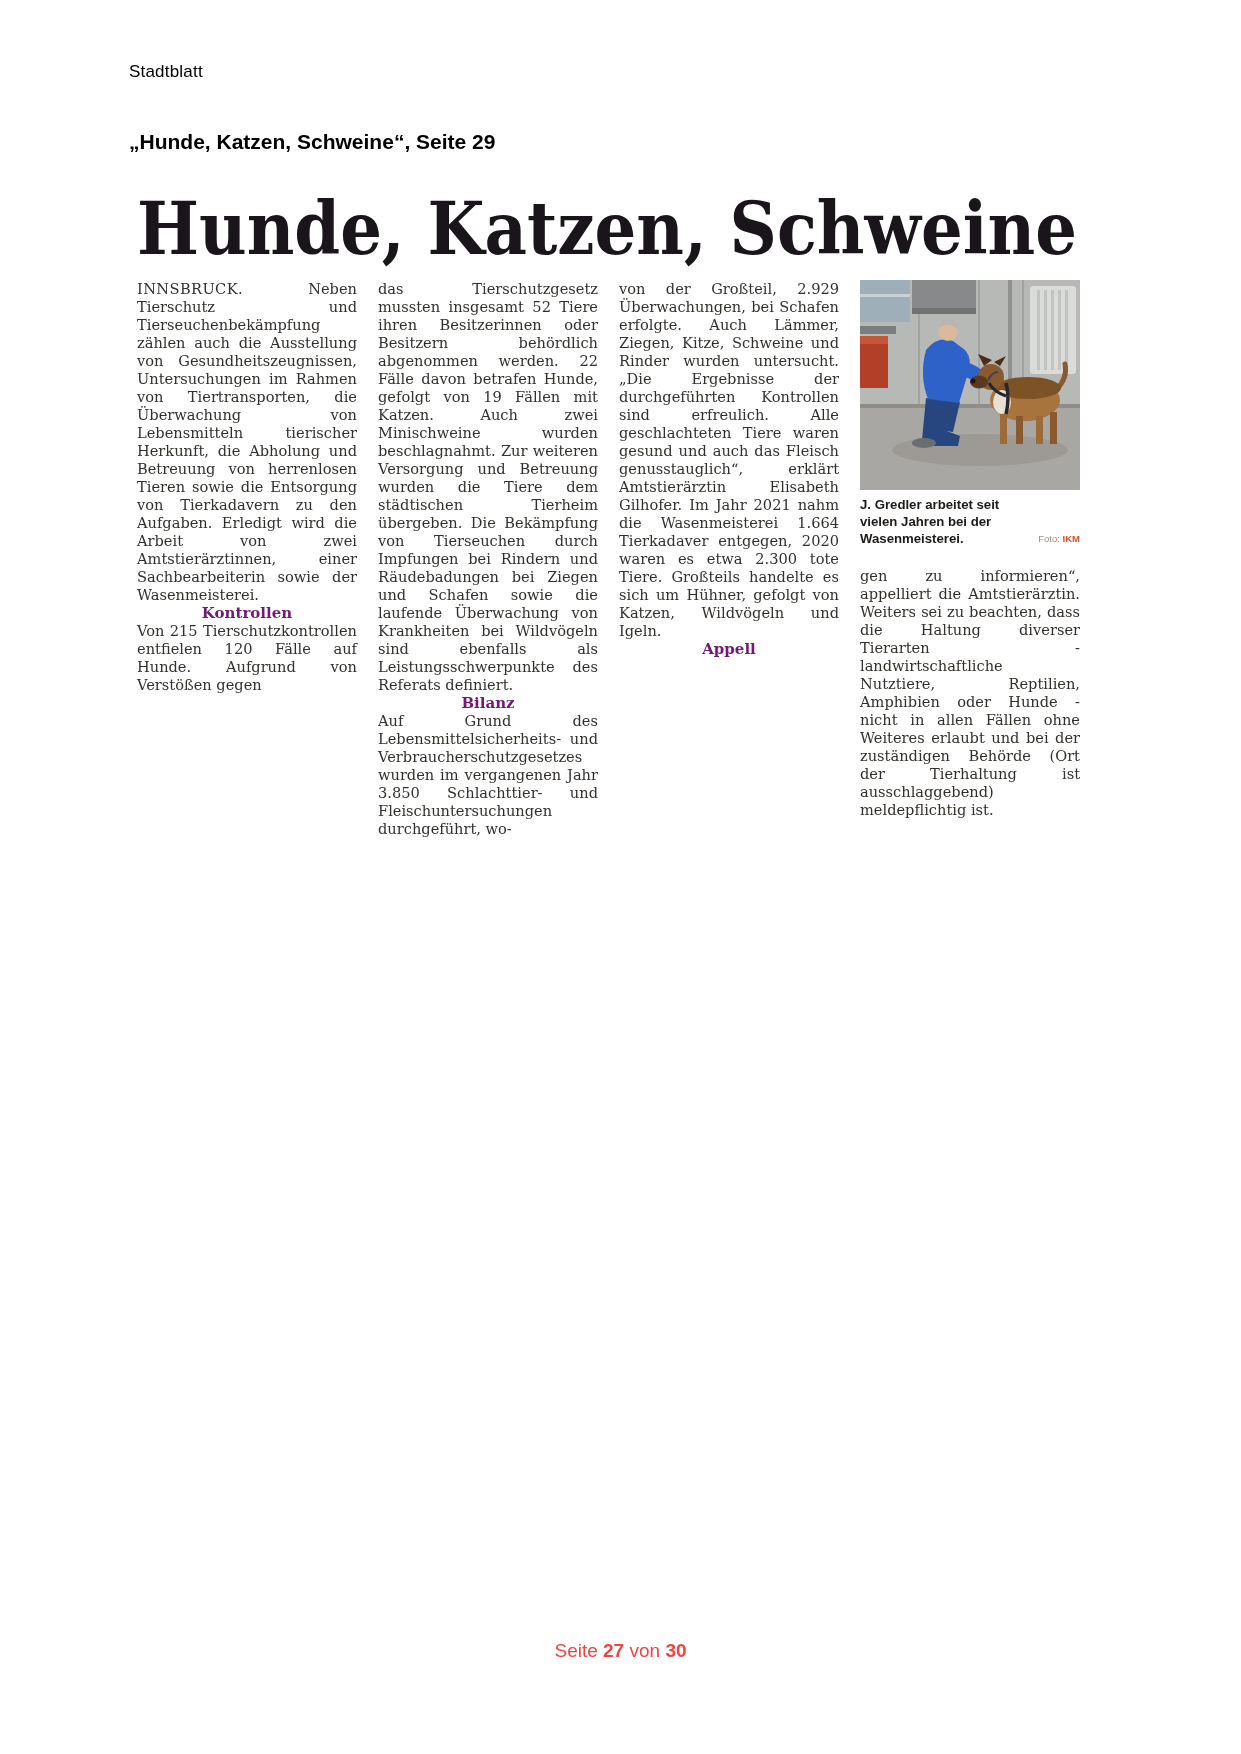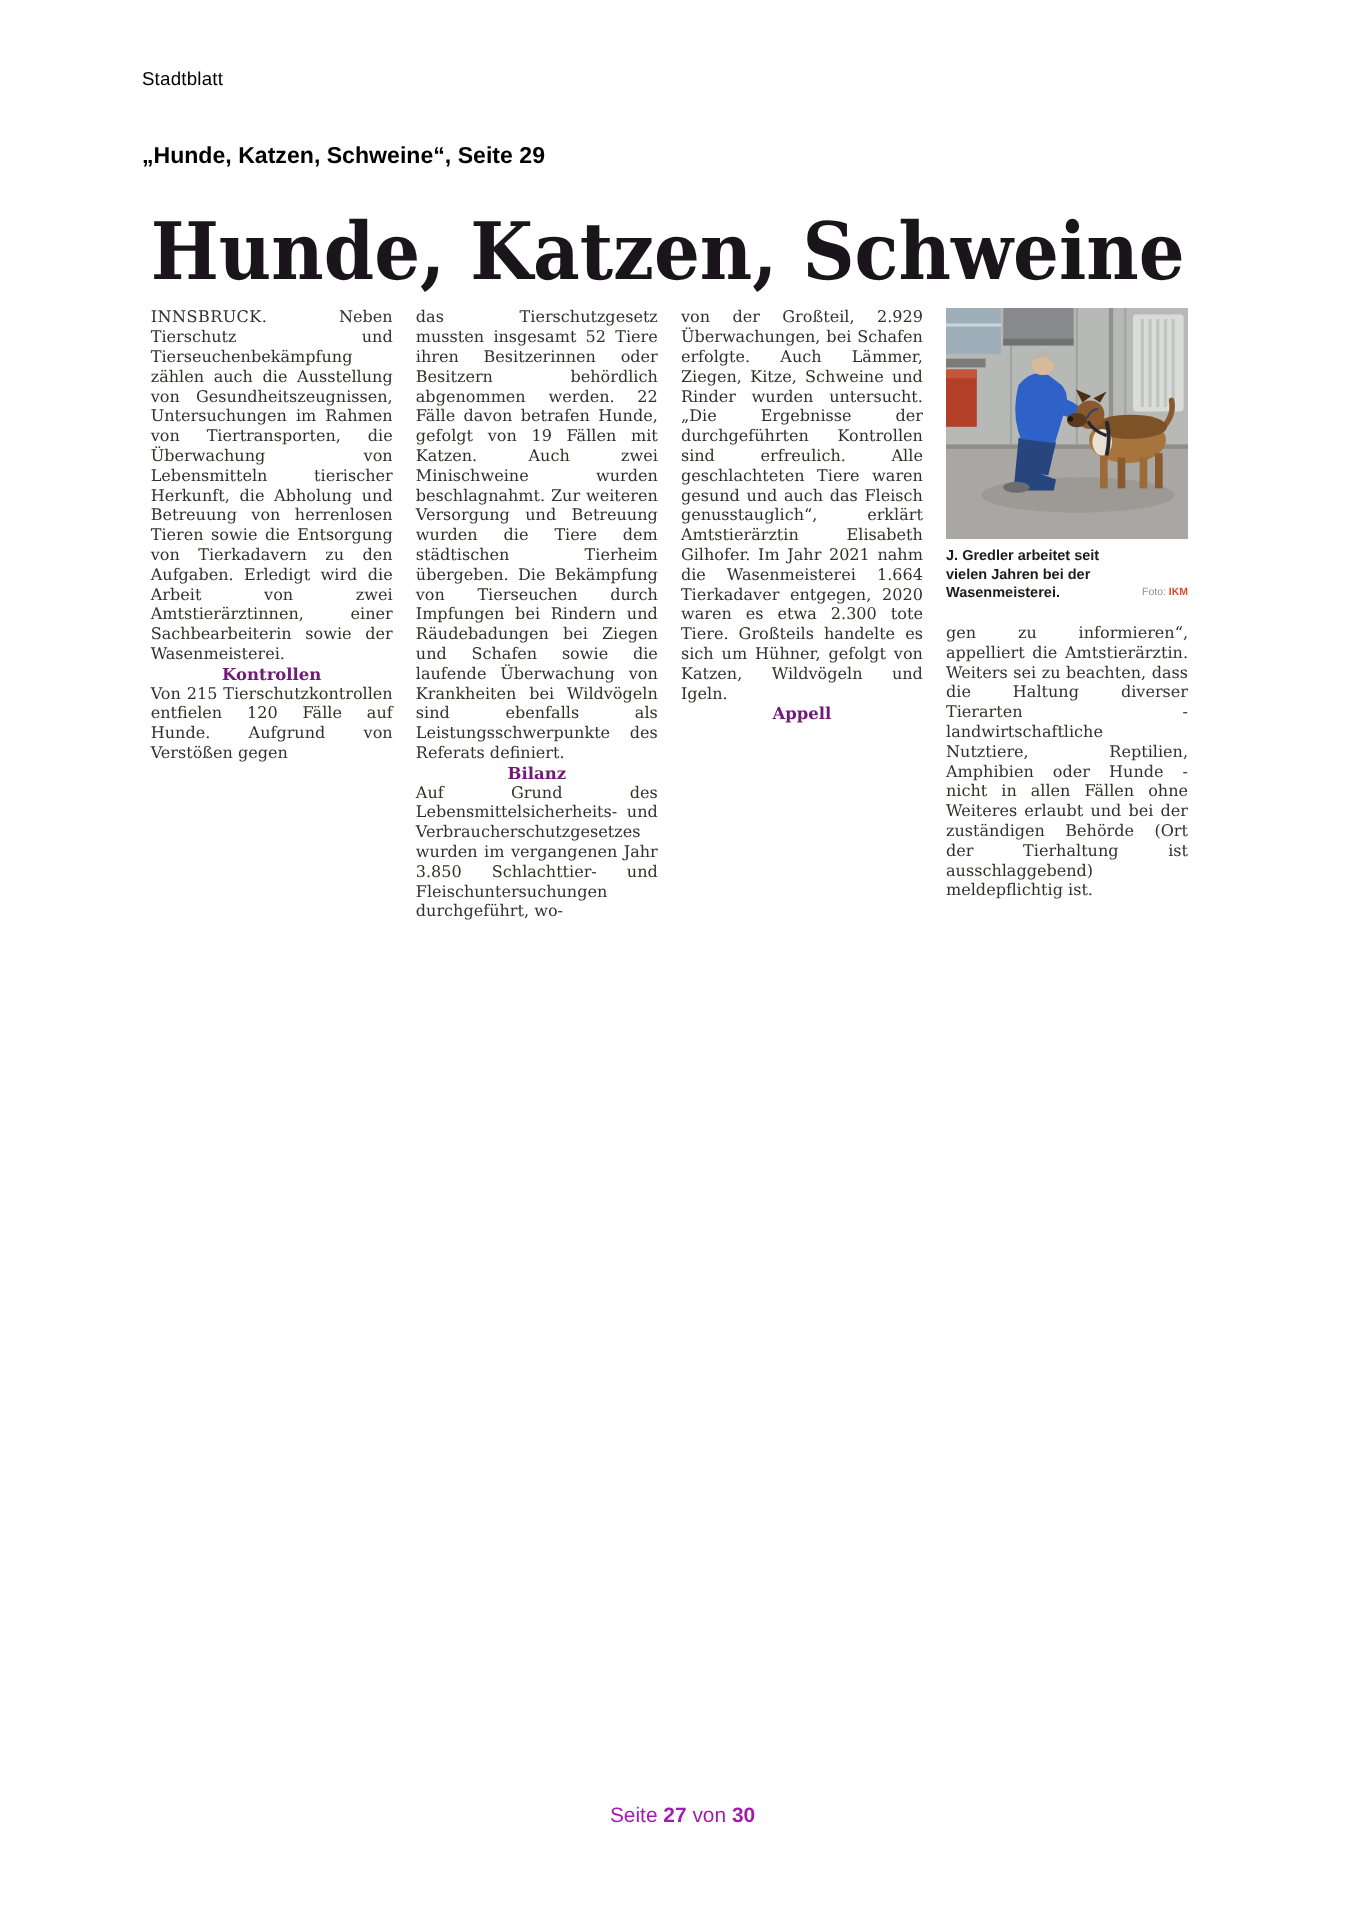--- a/index.html
+++ b/index.html
@@ -25,21 +25,21 @@
   .subhead{font-weight:bold;font-size:15px;margin:15px 0 1px 0;color:#701a75;text-align:center;}
   
   .photo-figure{margin:0 0 20px 0;}
   .photo{width:220px;height:210px;display:block;}
   .caption{font-family:"Liberation Sans", sans-serif;font-weight:bold;font-size:13.2px;
     line-height:17px;text-align:left;margin-top:6px;color:#1d1a18;}
   .credit{float:right;font-weight:normal;font-size:9.5px;color:#9b8c80;margin-top:34px;}
   .credit-value{color:#d94f2b;font-weight:bold;}
   
   .footer{position:absolute;top:1640px;left:0;width:100%;text-align:center;
-    font-size:19px;color:#a21caf;}
+    font-size:19px;color:#ef4444;}
   .footer b{font-weight:bold;}
 </style>
 </head>
 <body>
 
 <div class="brand">Stadtblatt</div>
 <div class="doc-title">„Hunde, Katzen, Schweine“, Seite 29</div>
 
 <div class="clipping">
 

